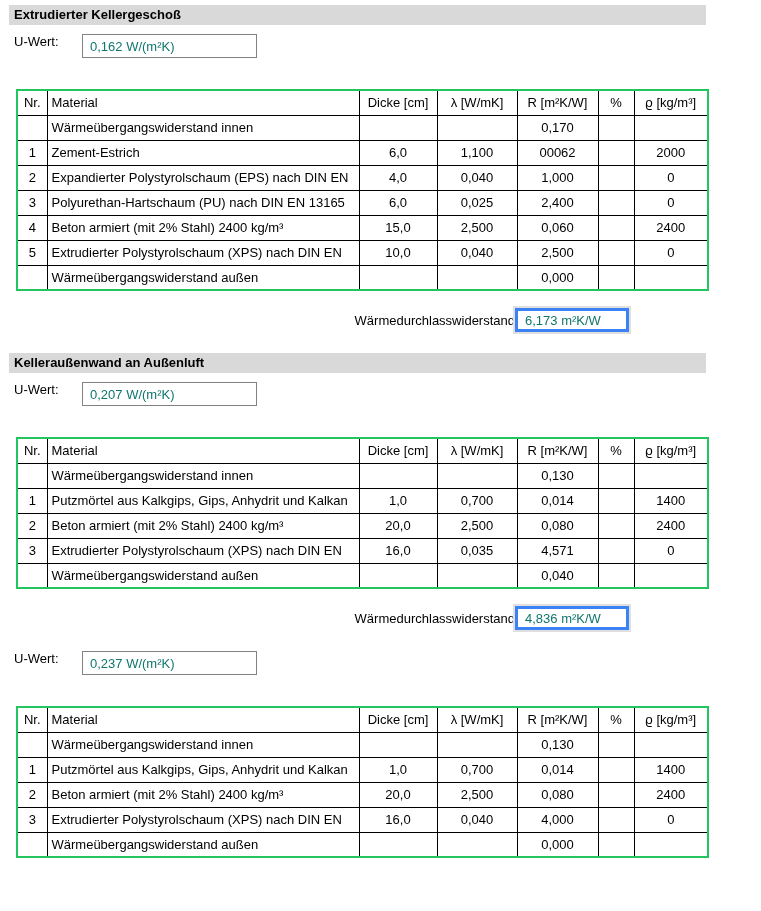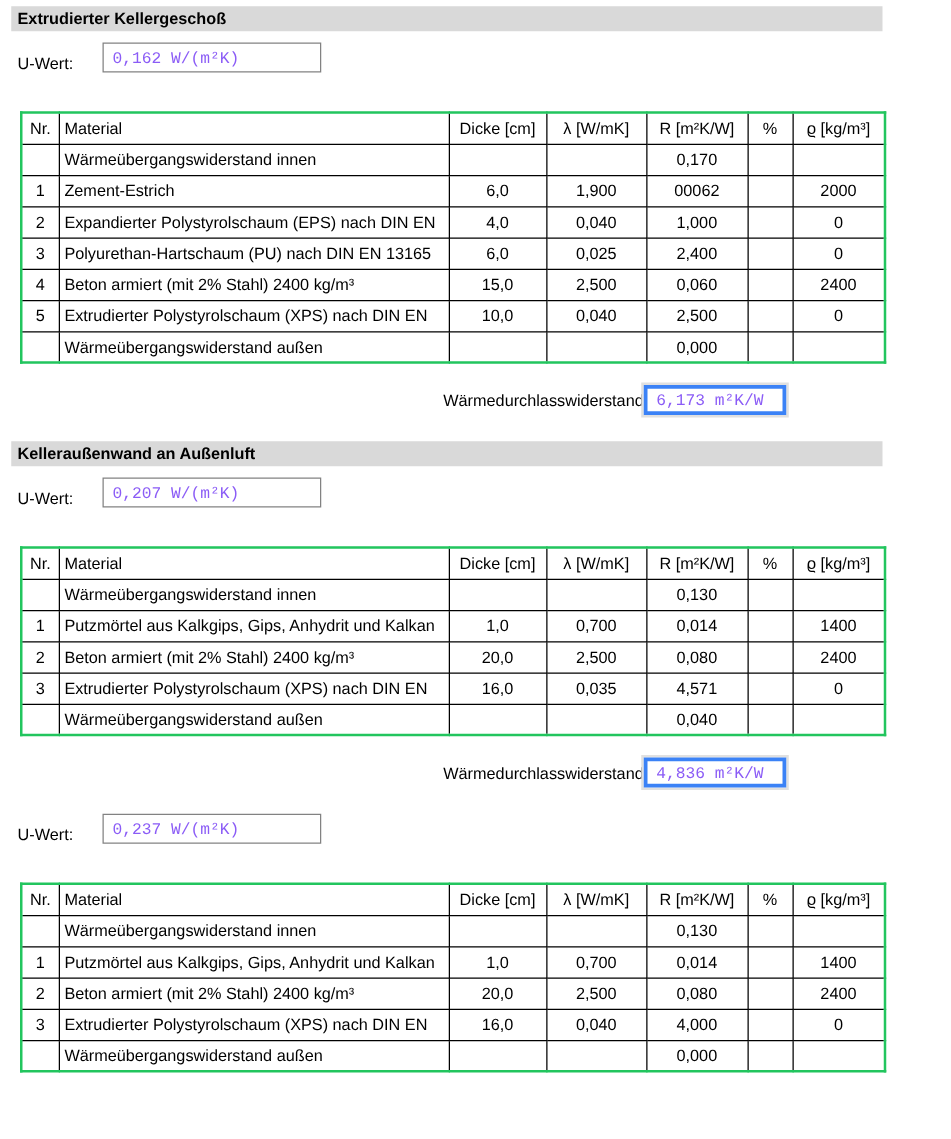--- a/index.html
+++ b/index.html
@@ -26,35 +26,35 @@
     font-weight: bold;
     padding-left: 5px;
     box-sizing: border-box;
     white-space: nowrap;
   }
   .uwert-row {
     margin-left: 14px;
     margin-bottom: 31px;
     height: 24px;
     display: flex;
-    align-items: flex-end;
+    align-items: flex-start;
   }
   .uwert-label {
     width: 68px;
   }
   .field {
     background: #ffffff;
     border: 1px solid #828282;
     height: 24px;
     line-height: 22px;
     box-sizing: border-box;
     padding-left: 7px;
-    font-family: Liberation Mono, monospace;
+    font-family: Liberation Sans, sans-serif;
     font-size: 13px;
-    color: #8b5cf6;
+    color: #0f766e;
   }
   .uwert-input {
     width: 175px;
   }
   .wd-row {
     width: 629px;
     margin-left: 0;
     margin-bottom: 21px;
     height: 24px;
     display: flex;
@@ -134,21 +134,21 @@
           <td class="col-dicke"></td>
           <td class="col-lambda"></td>
           <td class="col-r">0,170</td>
           <td class="col-pct"></td>
           <td class="col-rho"></td>
         </tr>
         <tr>
           <td class="col-nr">1</td>
           <td class="col-material">Zement-Estrich</td>
           <td class="col-dicke">6,0</td>
-          <td class="col-lambda">1,900</td>
+          <td class="col-lambda">1,100</td>
           <td class="col-r">00062</td>
           <td class="col-pct"></td>
           <td class="col-rho">2000</td>
         </tr>
         <tr>
           <td class="col-nr">2</td>
           <td class="col-material">Expandierter Polystyrolschaum (EPS) nach DIN EN</td>
           <td class="col-dicke">4,0</td>
           <td class="col-lambda">0,040</td>
           <td class="col-r">1,000</td>

